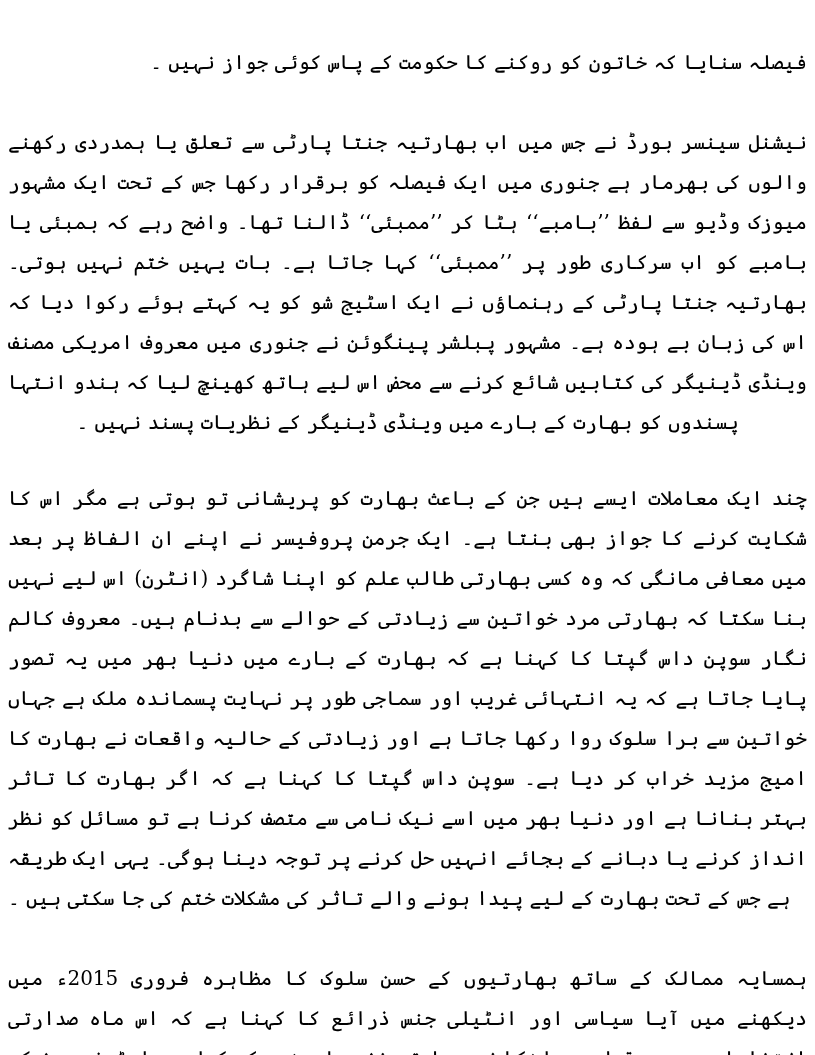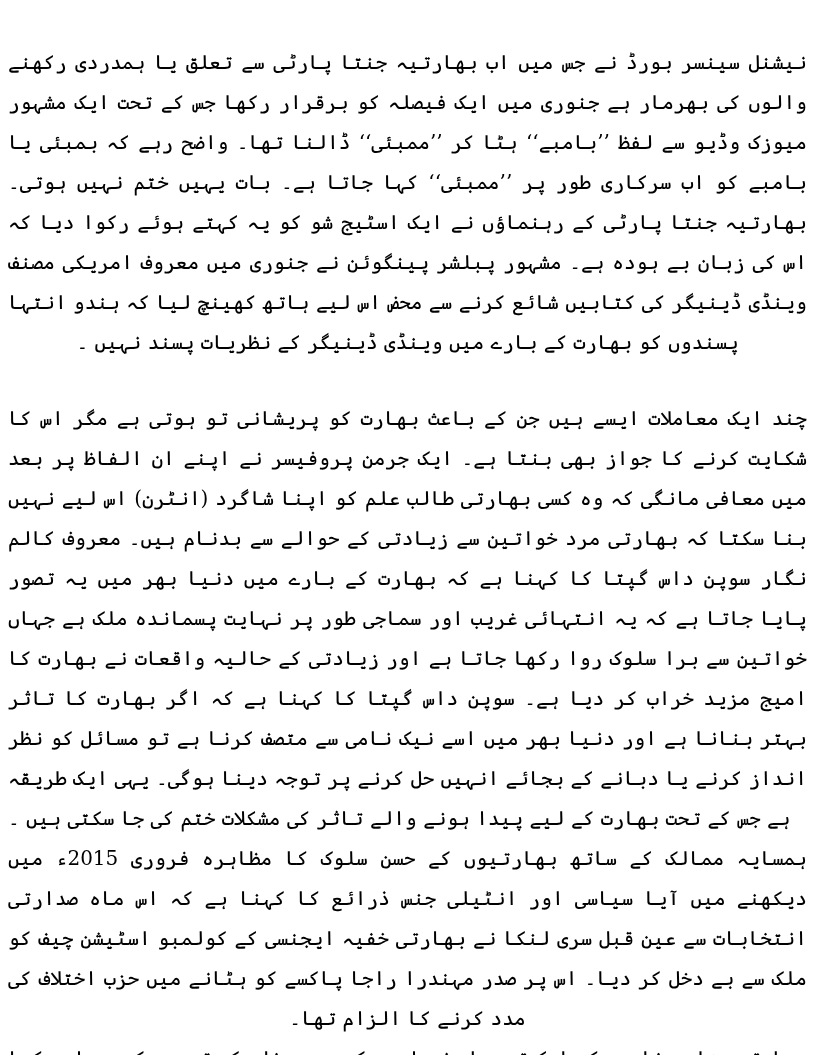--- a/index.html
+++ b/index.html
@@ -28,28 +28,29 @@
     font-weight: normal;
   }
   .para {
     margin: 0;
     padding: 0;
     text-align: justify;
   }
   
   .p-end-right { text-align: right; }
   
-  .p-last-center { text-align: justify; text-align-last: center; }
+  .p-last-center { text-align: justify; text-align-last: center; margin-top: 40px; }
   
   .p-last-left { text-align: justify; text-align-last: left; margin-top: 36px; }
 </style>
 </head>
 <body>
 
 <div class="page">
   <div class="content" dir="rtl">
+    <p class="para p-end-right">فیصلہ سنایا کہ خاتون کو روکنے کا حکومت کے پاس کوئی جواز نہیں ۔</p>
     <p class="para p-last-center">نیشنل سینسر بورڈ نے جس میں اب بھارتیہ جنتا پارٹی سے تعلق یا ہمدردی رکھنے والوں کی بھرمار ہے جنوری میں ایک فیصلہ کو برقرار رکھا جس کے تحت ایک مشہور میوزک وڈیو سے لفظ ’’بامبے‘‘ ہٹا کر ’’ممبئی‘‘ ڈالنا تھا۔ واضح رہے کہ بمبئی یا بامبے کو اب سرکاری طور پر ’’ممبئی‘‘ کہا جاتا ہے۔ بات یہیں ختم نہیں ہوتی۔ بھارتیہ جنتا پارٹی کے رہنماؤں نے ایک اسٹیج شو کو یہ کہتے ہوئے رکوا دیا کہ اس کی زبان بے ہودہ ہے۔ مشہور پبلشر پینگوئن نے جنوری میں معروف امریکی مصنف وینڈی ڈینیگر کی کتابیں شائع کرنے سے محض اس لیے ہاتھ کھینچ لیا کہ ہندو انتہا پسندوں کو بھارت کے بارے میں وینڈی ڈینیگر کے نظریات پسند نہیں ۔</p>
     <p class="para p-last-left">چند ایک معاملات ایسے ہیں جن کے باعث بھارت کو پریشانی تو ہوتی ہے مگر اس کا شکایت کرنے کا جواز بھی بنتا ہے۔ ایک جرمن پروفیسر نے اپنے ان الفاظ پر بعد میں معافی مانگی کہ وہ کسی بھارتی طالب علم کو اپنا شاگرد (انٹرن) اس لیے نہیں بنا سکتا کہ بھارتی مرد خواتین سے زیادتی کے حوالے سے بدنام ہیں۔ معروف کالم نگار سوپن داس گپتا کا کہنا ہے کہ بھارت کے بارے میں دنیا بھر میں یہ تصور پایا جاتا ہے کہ یہ انتہائی غریب اور سماجی طور پر نہایت پسماندہ ملک ہے جہاں خواتین سے برا سلوک روا رکھا جاتا ہے اور زیادتی کے حالیہ واقعات نے بھارت کا امیج مزید خراب کر دیا ہے۔ سوپن داس گپتا کا کہنا ہے کہ اگر بھارت کا تاثر بہتر بنانا ہے اور دنیا بھر میں اسے نیک نامی سے متصف کرنا ہے تو مسائل کو نظر انداز کرنے یا دبانے کے بجائے انہیں حل کرنے پر توجہ دینا ہوگی۔ یہی ایک طریقہ ہے جس کے تحت بھارت کے لیے پیدا ہونے والے تاثر کی مشکلات ختم کی جا سکتی ہیں ۔</p>
     <p class="para p-last-center">ہمسایہ ممالک کے ساتھ بھارتیوں کے حسن سلوک کا مظاہرہ فروری 2015ء میں دیکھنے میں آیا سیاسی اور انٹیلی جنس ذرائع کا کہنا ہے کہ اس ماہ صدارتی انتخابات سے عین قبل سری لنکا نے بھارتی خفیہ ایجنسی کے کولمبو اسٹیشن چیف کو ملک سے بے دخل کر دیا۔ اس پر صدر مہندرا راجا پاکسے کو ہٹانے میں حزب اختلاف کی مدد کرنے کا الزام تھا۔</p>
     <p class="para p-last-center">بھارتی وزارت خارجہ کے ایک ترجمان نے ایسی کسی بے دخلی کی تردید کی ہے اور کہا ہے کہ یہ تبادلے معمول کے فیصلے تھے۔ راجا پاکسے، جنہیں 8 جنوری 2015ء کے انتخابات میں شکست کے بعد عہدہ چھوڑنا پڑا، انہوں نے ’’رائٹرز‘‘ کو بتایا کہ وہ تمام حقائق سے آگاہ نہیں جبکہ کولمبو میں نئی حکومت کا کہنا ہے کہ وہ رپورٹس سے آگاہ ہے لیکن ان کی تصدیق نہیں کرسکتی۔ مگر کولمبو اور دہلی دونوں میں موجود کئی ذرائع کا کہنا ہے کہ دسمبر میں بھارت سے کہا گیا تھا کہ وہ اپنے ایجنٹ کو واپس بلائے کیونکہ وہ حزب اختلاف کے مشتر کہ امیدوار مائیتھری پالا سری کو راجا پاکسے کی کابینہ چھوڑنے پر راغب کرنے کے بعد اب ان کے لیے حمایت جمع کرنے میں مدد کر رہا تھا۔</p>
 
   </div>
 </div>
 
 </body></html>

